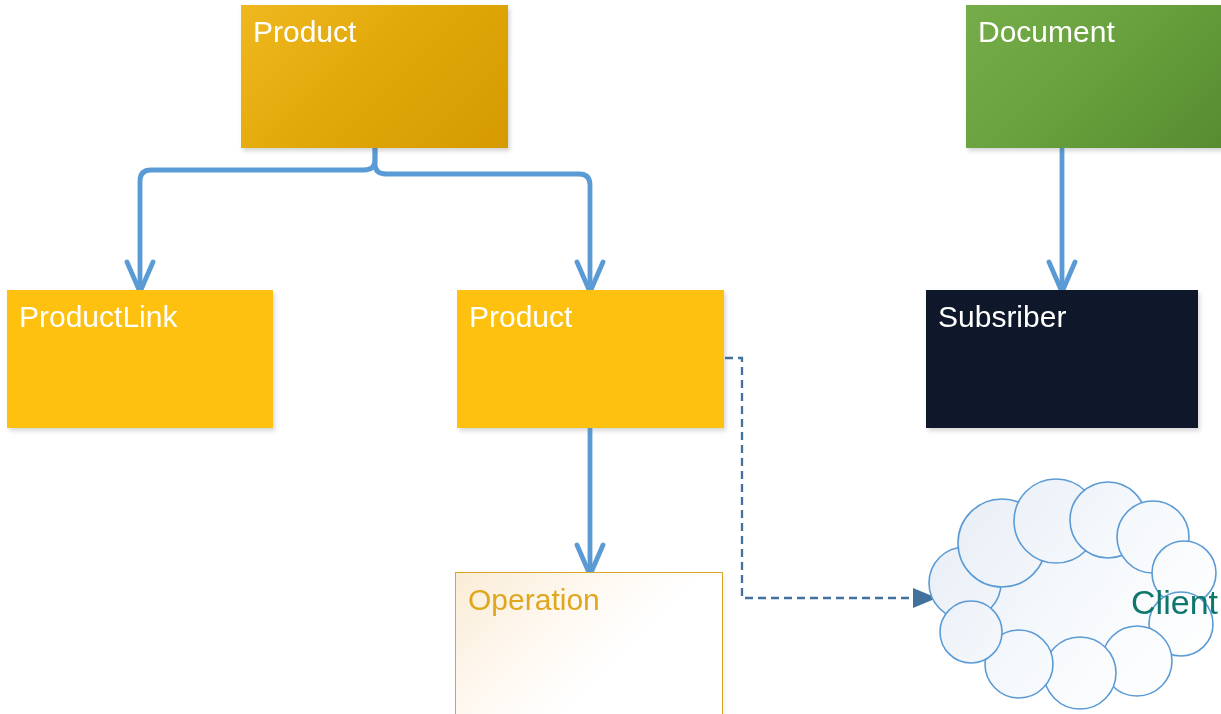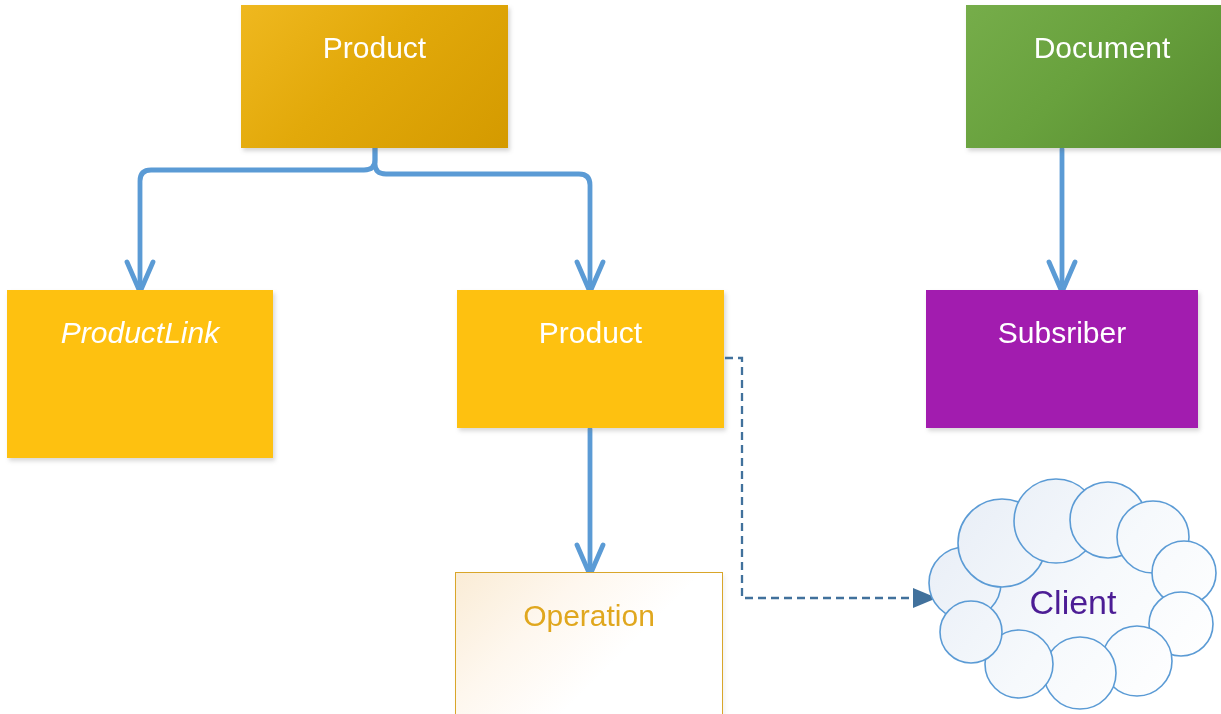--- a/index.html
+++ b/index.html
@@ -13,63 +13,62 @@
     width: 1221px;
     height: 714px;
     background: #ffffff;
     overflow: hidden;
   }
   .box {
     position: absolute;
     box-sizing: border-box;
     color: #ffffff;
     font-size: 30px;
-    text-align: center;
-    padding: 26px 12px;
+    text-align: left;
+    padding: 10px 12px;
     line-height: 1.15;
   }
   .box-product {
     left: 241px; top: 5px; width: 267px; height: 143px;
     background: linear-gradient(135deg, #EFB81F 0%, #E2A90A 45%, #D49A00 100%);
     box-shadow: 2px 3px 4px rgba(90,90,90,0.25);
   }
   .box-document {
     left: 926px; top: 5px; width: 272px; height: 143px;
     background: linear-gradient(135deg, #76AD4A 0%, #68A13D 45%, #568A2F 100%);
     box-shadow: 2px 3px 4px rgba(90,90,90,0.25);
     margin-left: 40px;
   }
   .box-productlink {
-    left: 7px; top: 290px; width: 266px; height: 168px;
+    left: 7px; top: 290px; width: 266px; height: 138px;
     background: #FEC110;
     box-shadow: 2px 3px 4px rgba(120,120,120,0.28);
-    font-style: italic;
   }
   .box-service {
     left: 457px; top: 290px; width: 267px; height: 138px;
     background: #FEC110;
     box-shadow: 2px 3px 4px rgba(120,120,120,0.28);
   }
   .box-subscriber {
     left: 926px; top: 290px; width: 272px; height: 138px;
-    background: #a21caf;
+    background: #0f172a;
     box-shadow: 2px 3px 4px rgba(120,120,120,0.28);
   }
   .box-operation {
     left: 455px; top: 572px; width: 268px; height: 162px;
     background: linear-gradient(135deg, #FAECD6 0%, #FEF7EE 30%, #FFFFFF 58%);
     border: 1.5px solid #D9A62A;
     color: #E0A71E;
     box-shadow: 2px 3px 4px rgba(140,140,140,0.12);
   }
   .cloud-label {
     position: absolute;
     left: 928px; top: 583px; width: 290px;
-    text-align: center;
-    color: #4c1d95;
+    text-align: right;
+    color: #0f766e;
     font-size: 34px;
   }
   #wires {
     position: absolute;
     left: 0; top: 0;
     width: 1221px; height: 714px;
     pointer-events: none;
   }
 </style>
 </head>

